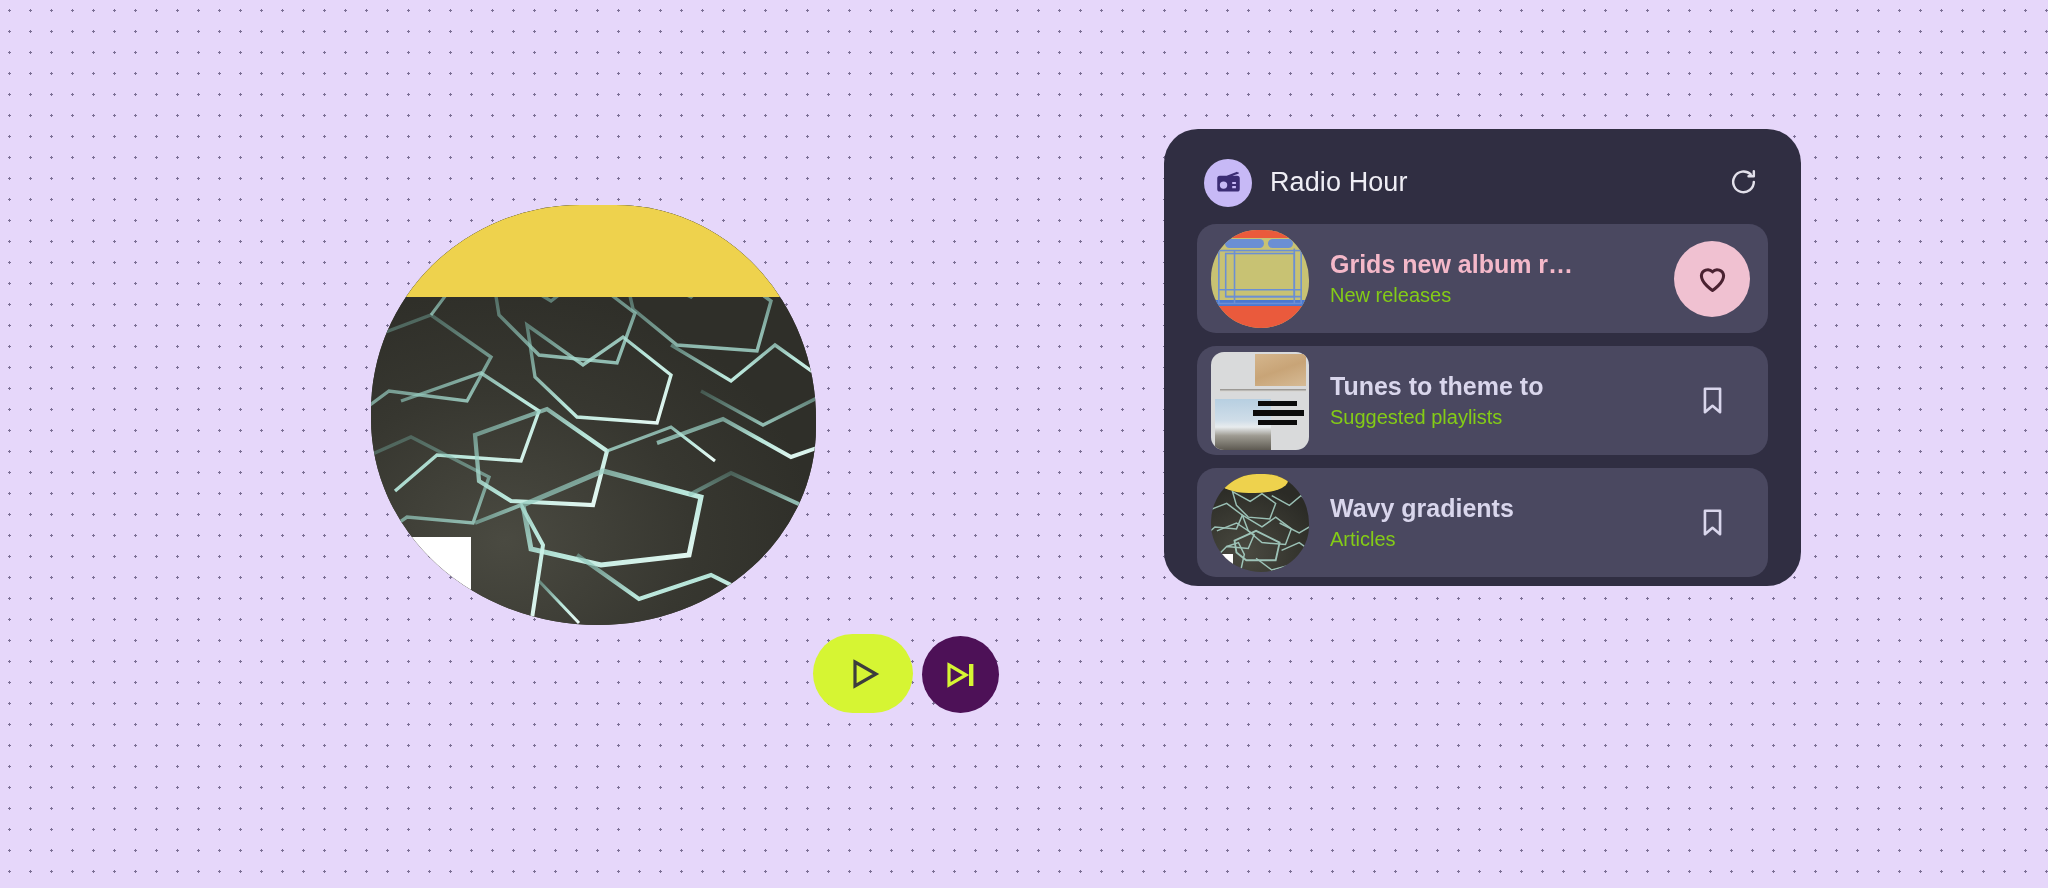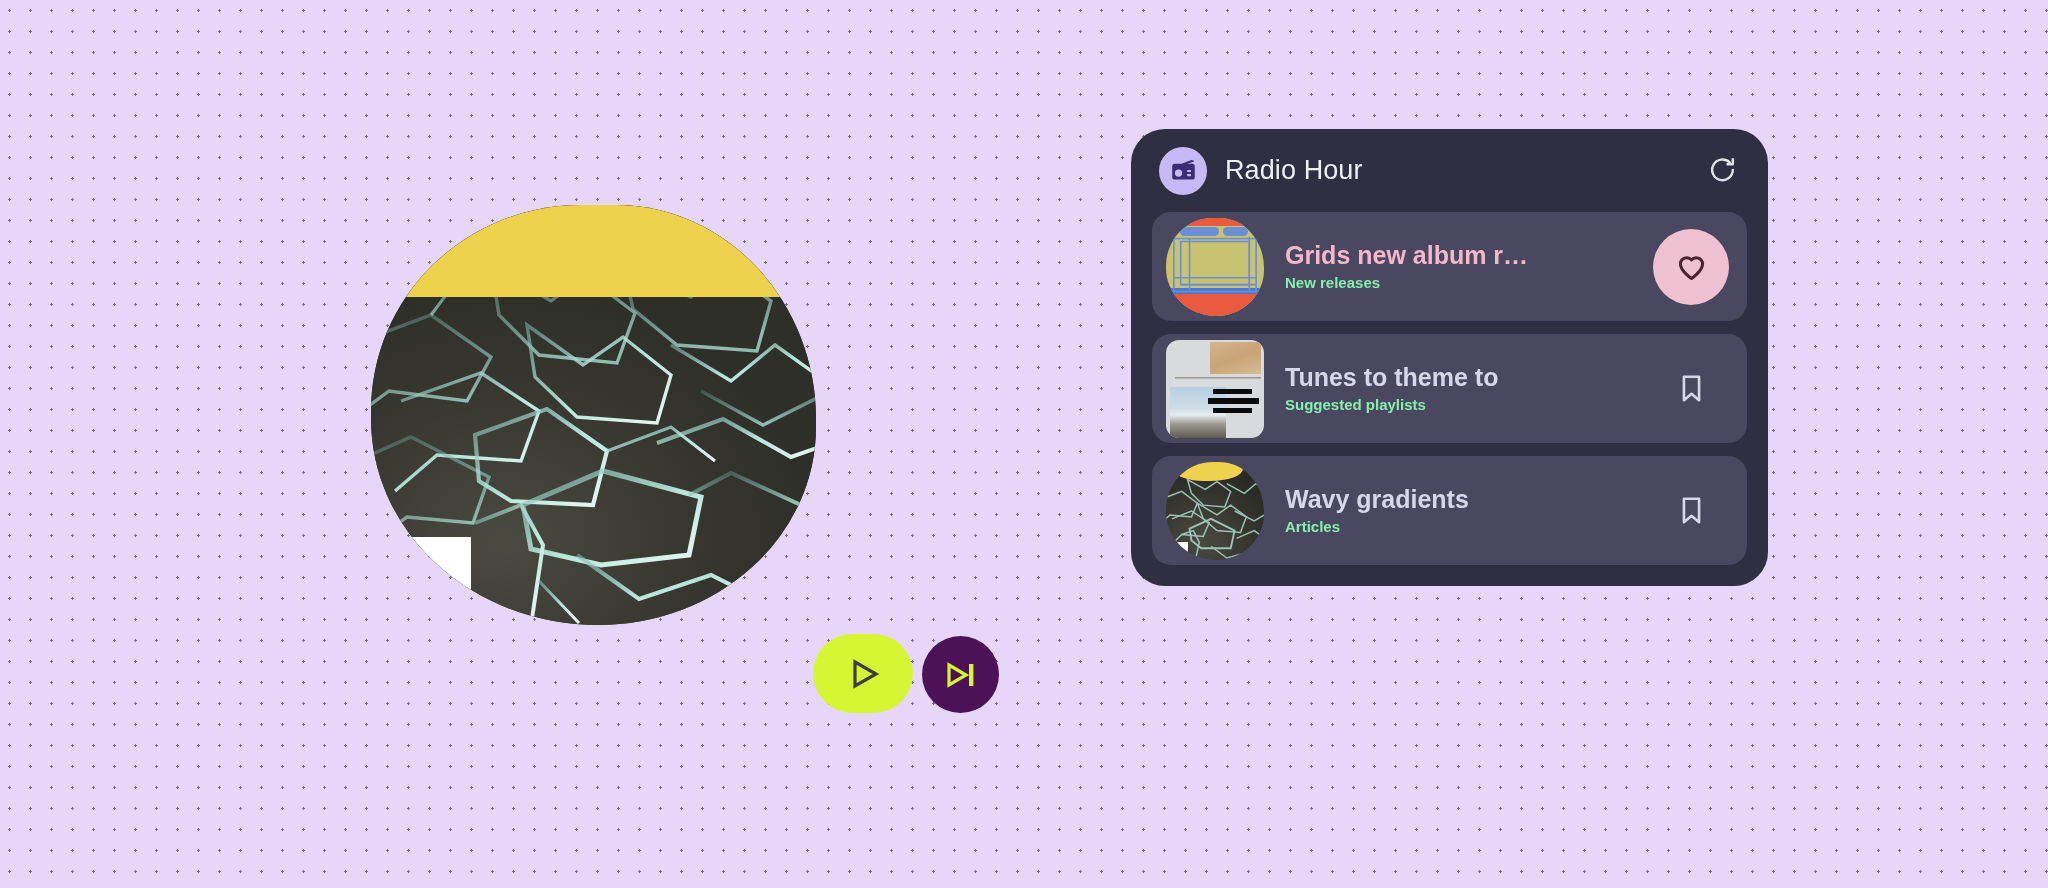--- a/index.html
+++ b/index.html
@@ -100,28 +100,28 @@
     padding: 0;
     display: flex;
     align-items: center;
     justify-content: center;
     cursor: pointer;
   }
 
   
   #radio-panel {
     position: absolute;
-    left: 1131px;
+    left: 1164px;
     top: 129px;
     width: 637px;
     height: 457px;
     background: #302e42;
     border-radius: 34px;
     box-sizing: border-box;
-    padding: 0;
+    padding: 12px;
   }
   #panel-header {
     height: 83px;
     display: flex;
     align-items: center;
     padding: 0 26px 0 28px;
     box-sizing: border-box;
   }
   #radio-avatar {
     width: 48px;
@@ -196,23 +196,23 @@
   .card-title {
     font-size: 25px;
     font-weight: 700;
     color: #d9d6ec;
     white-space: nowrap;
     overflow: hidden;
     line-height: 1.1;
   }
   .card-title.accent { color: #f4b8c9; }
   .card-subtitle {
-    font-size: 15px;
-    font-weight: 700;
-    color: #86efac;
+    font-size: 20px;
+    font-weight: 400;
+    color: #84cc16;
     white-space: nowrap;
     line-height: 1.1;
   }
   .action {
     flex: none;
     width: 76px;
     height: 76px;
     border-radius: 50%;
     border: none;
     padding: 0;

